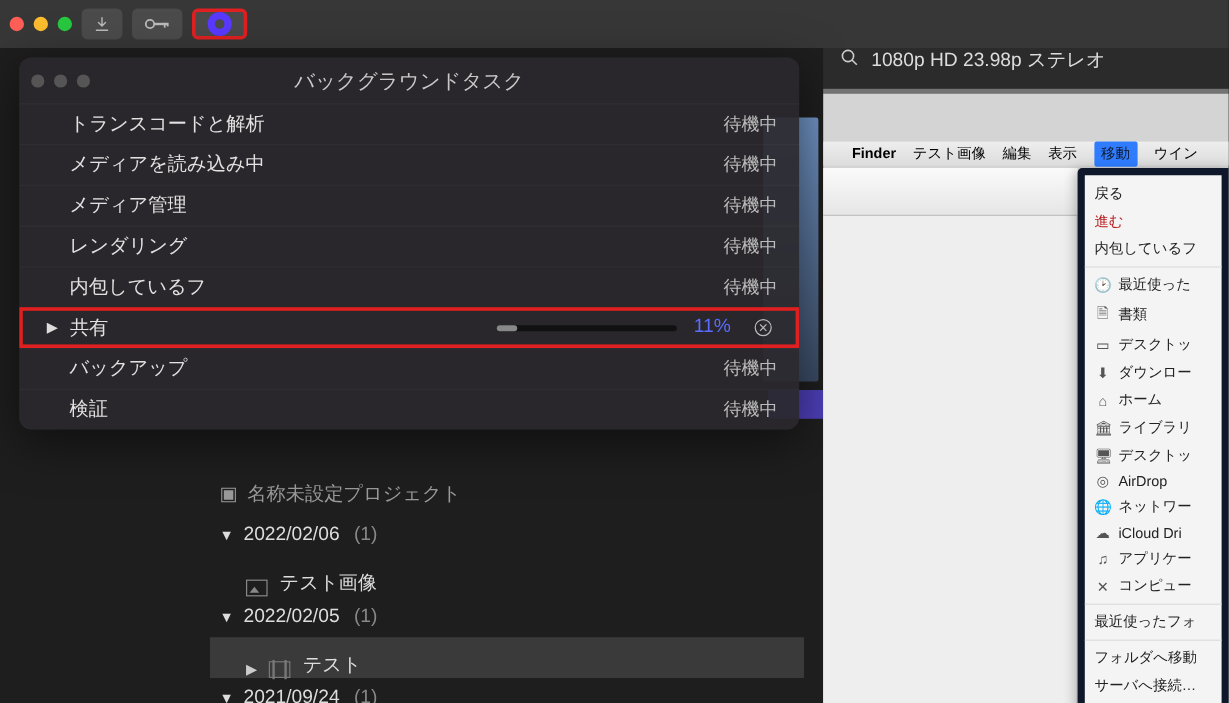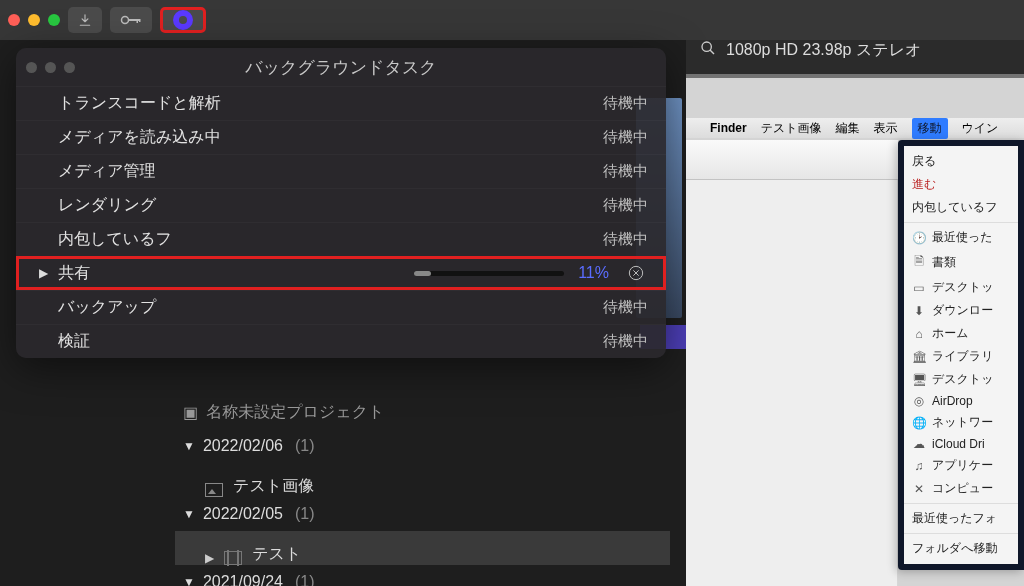--- a/index.html
+++ b/index.html
@@ -289,16 +289,19 @@
             <span>コンピュー</span>
           </div>
         <div class="sep"></div>
         <div class="item">
             <span>最近使ったフォ</span>
           </div>
         <div class="sep"></div>
         <div class="item">
             <span>フォルダへ移動</span>
           </div>
+        <div class="item">
+            <span>サーバへ接続…</span>
+          </div>
       </div>
     </div>
   </div>
 </div>
 
 </body></html>

